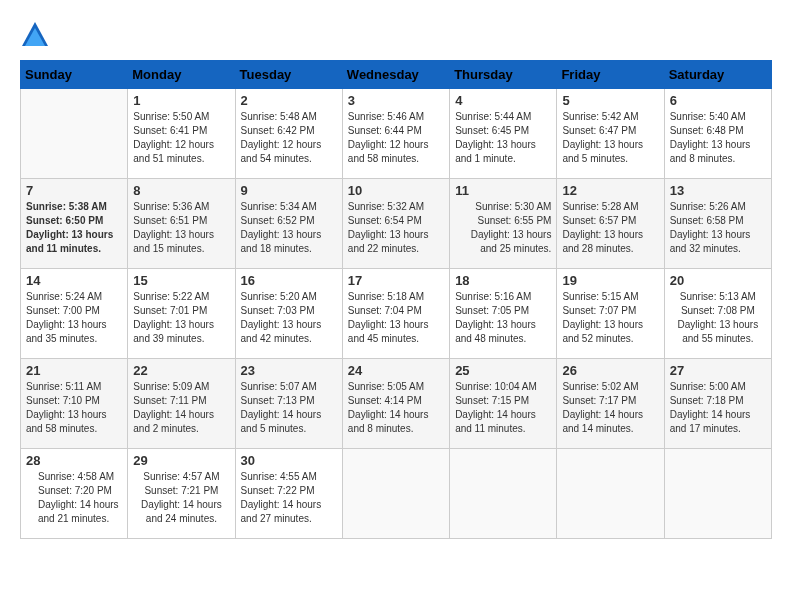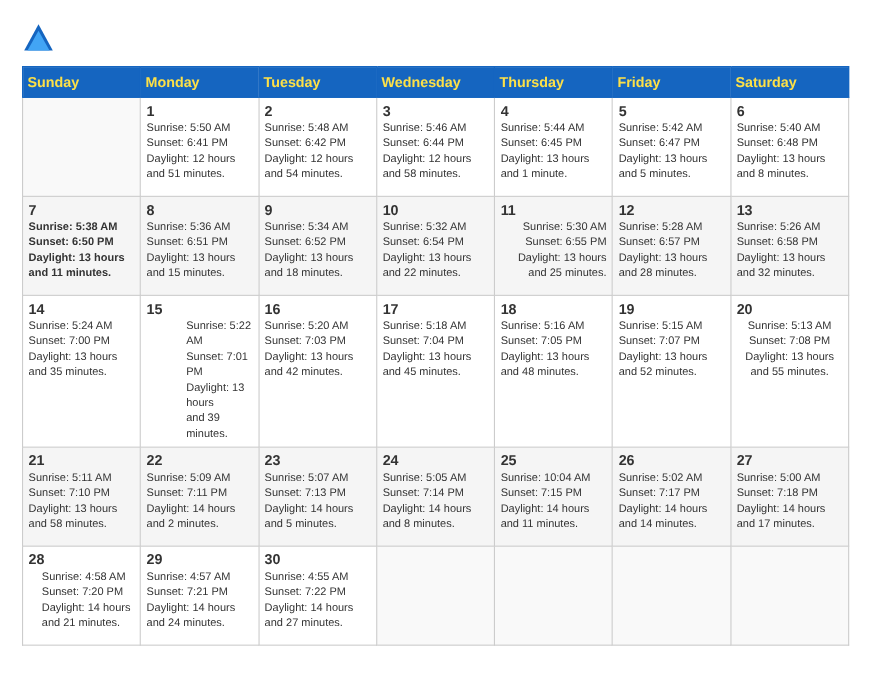--- a/index.html
+++ b/index.html
@@ -52,21 +52,21 @@
       font-size: 16px;
       color: #555;
     }
     table {
       width: 100%;
       border-collapse: collapse;
       table-layout: fixed;
     }
     th {
       background-color: #1565c0;
-      color: #fde047;
+      color: #000000;
       padding: 6px 4px;
       font-size: 13px;
       font-weight: bold;
       text-align: left;
       border: 1px solid #1565c0;
     }
     td {
       border: 1px solid #ccc;
       vertical-align: top;
       padding: 4px 5px;
@@ -227,21 +227,21 @@
       <tr>
         <td>
           <span class="day-num">14</span>
           <div class="day-info" style="white-space: pre-line;">Sunrise: 5:24 AM
 Sunset: 7:00 PM
 Daylight: 13 hours
 and 35 minutes.</div>
         </td>
         <td>
           <span class="day-num">15</span>
-          <div class="day-info" style="white-space: pre-line; margin-left: 36px;">Sunrise: 5:22 AM
+          <div class="day-info" style="white-space: pre-line;">Sunrise: 5:22 AM
 Sunset: 7:01 PM
 Daylight: 13 hours
 and 39 minutes.</div>
         </td>
         <td>
           <span class="day-num">16</span>
           <div class="day-info" style="white-space: pre-line;">Sunrise: 5:20 AM
 Sunset: 7:03 PM
 Daylight: 13 hours
 and 42 minutes.</div>
@@ -293,21 +293,21 @@
         <td>
           <span class="day-num">23</span>
           <div class="day-info" style="white-space: pre-line;">Sunrise: 5:07 AM
 Sunset: 7:13 PM
 Daylight: 14 hours
 and 5 minutes.</div>
         </td>
         <td>
           <span class="day-num">24</span>
           <div class="day-info" style="white-space: pre-line;">Sunrise: 5:05 AM
-Sunset: 7:14 PM
+Sunset: 4:14 PM
 Daylight: 14 hours
 and 8 minutes.</div>
         </td>
         <td>
           <span class="day-num">25</span>
           <div class="day-info" style="white-space: pre-line;">Sunrise: 10:04 AM
 Sunset: 7:15 PM
 Daylight: 14 hours
 and 11 minutes.</div>
         </td>
@@ -329,21 +329,21 @@
       <tr>
         <td>
           <span class="day-num">28</span>
           <div class="day-info" style="white-space: pre-line; margin-left: 12px;">Sunrise: 4:58 AM
 Sunset: 7:20 PM
 Daylight: 14 hours
 and 21 minutes.</div>
         </td>
         <td>
           <span class="day-num">29</span>
-          <div class="day-info" style="white-space: pre-line;">Sunrise: 4:57 AM
+          <div class="day-info" style="white-space: pre-line; text-align: center;">Sunrise: 4:57 AM
 Sunset: 7:21 PM
 Daylight: 14 hours
 and 24 minutes.</div>
         </td>
         <td>
           <span class="day-num">30</span>
           <div class="day-info" style="white-space: pre-line;">Sunrise: 4:55 AM
 Sunset: 7:22 PM
 Daylight: 14 hours
 and 27 minutes.</div>

